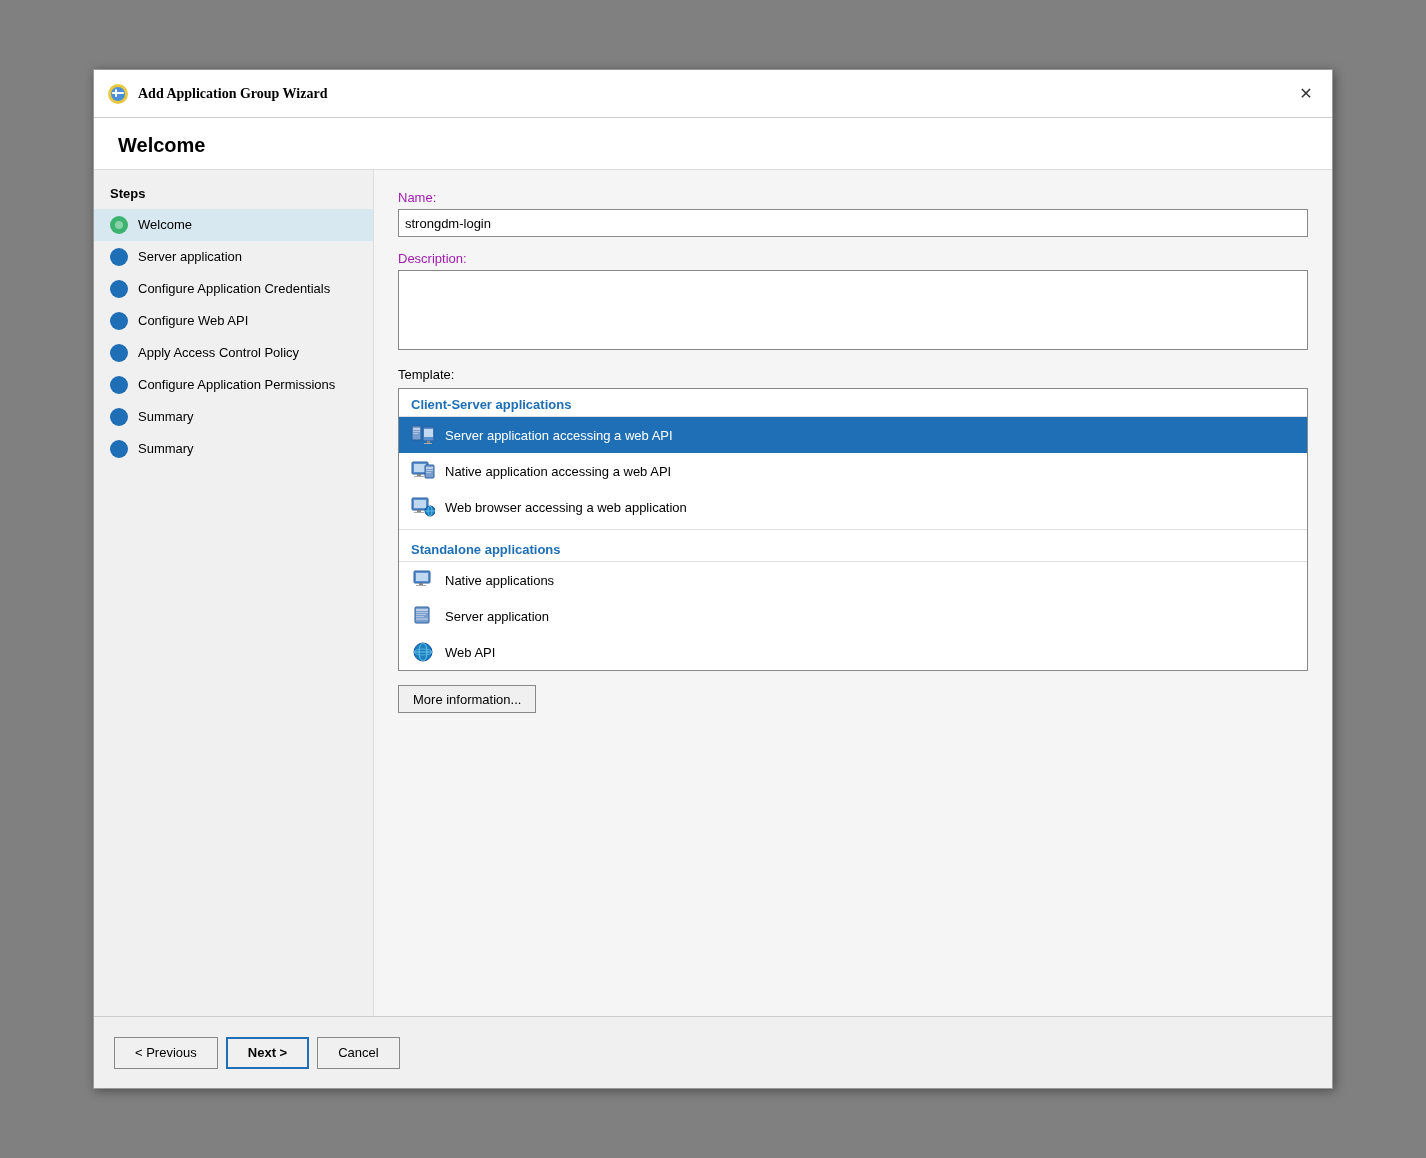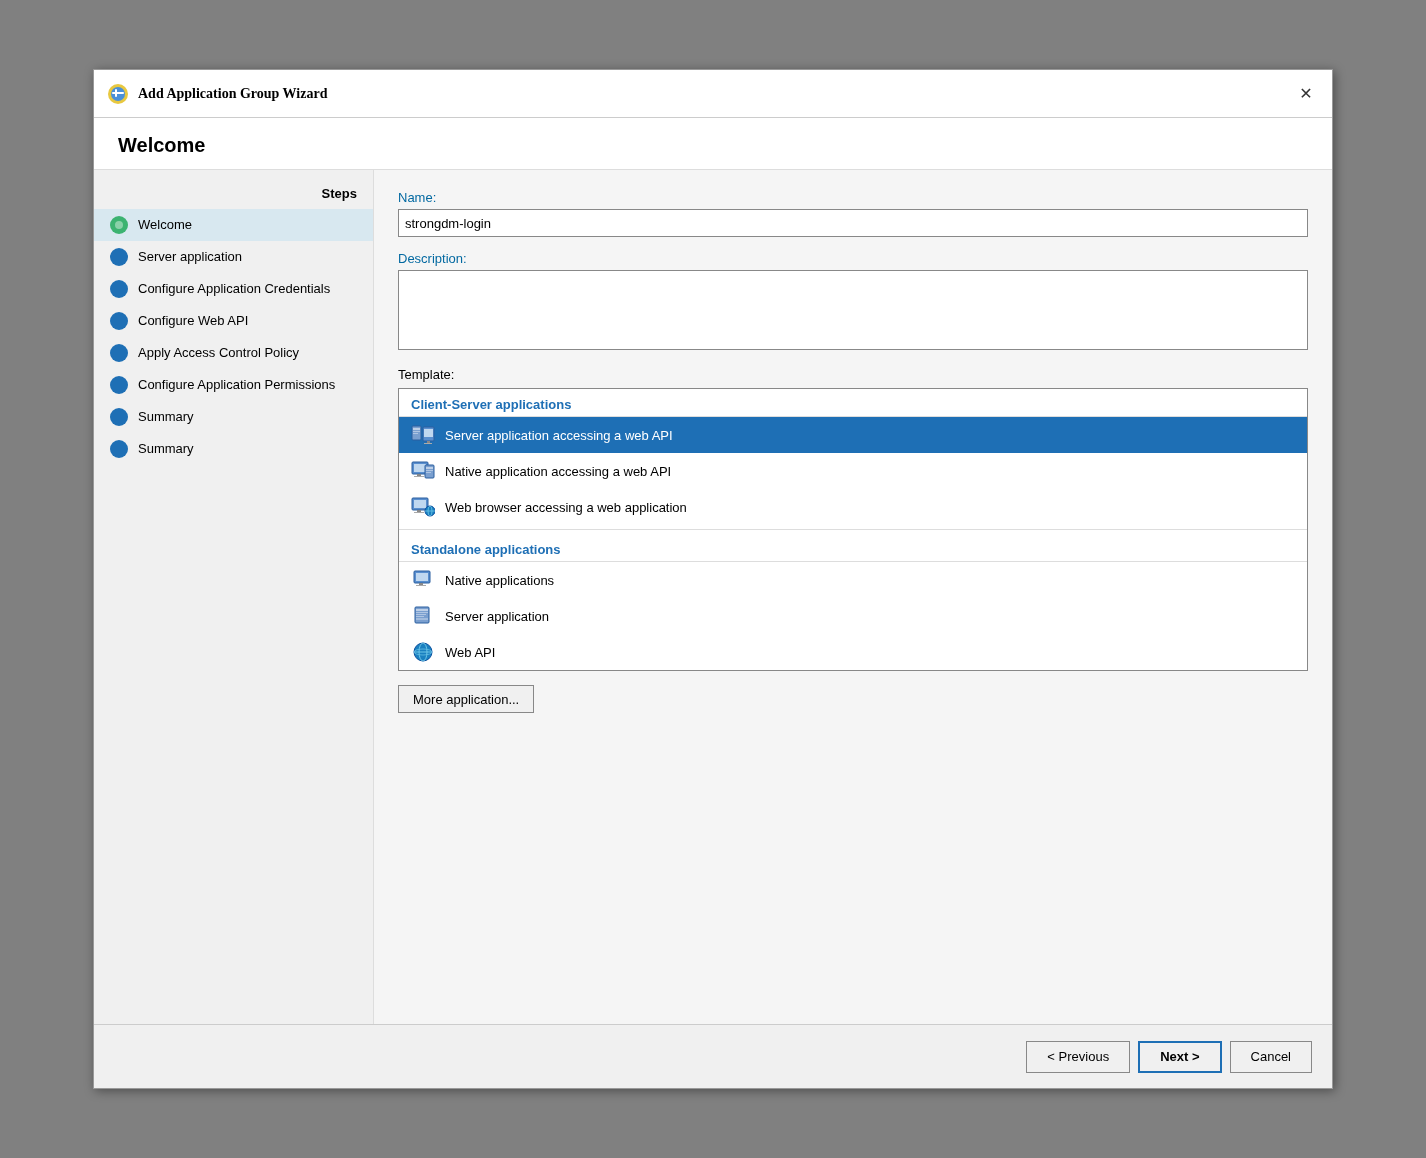--- a/index.html
+++ b/index.html
@@ -69,21 +69,20 @@
       display: flex;
       flex: 1;
       overflow: hidden;
     }
     .sidebar {
       width: 280px;
       background: #f0f0f0;
       border-right: 1px solid #ddd;
       padding: 16px 0;
       flex-shrink: 0;
-      text-align: right;
     }
     .sidebar-steps-title {
       font-weight: 700;
       font-size: 13px;
       padding: 0 16px 8px 16px;
       color: #000;
     }
     .sidebar-item {
       display: flex;
       align-items: center;
@@ -114,21 +113,21 @@
     }
     .main-content {
       flex: 1;
       padding: 20px 24px;
       background: #f5f5f5;
       overflow-y: auto;
     }
     .field-label {
       font-size: 13px;
       margin-bottom: 4px;
-      color: #0369a1;
+      color: #a21caf;
     }
     .text-input {
       width: 100%;
       height: 28px;
       border: 1px solid #888;
       background: #fff;
       padding: 2px 6px;
       font-size: 13px;
       margin-bottom: 14px;
     }
@@ -192,25 +191,25 @@
       border: 1px solid #888;
       font-size: 13px;
       cursor: pointer;
       height: 28px;
     }
     .dialog-footer {
       background: #f0f0f0;
       border-top: 1px solid #ccc;
       padding: 12px 20px;
       display: flex;
-      justify-content: flex-end;
+      justify-content: flex-start;
       align-items: center;
       gap: 8px;
       flex-shrink: 0;
-      height: 64px;
+      height: 72px;
     }
     .footer-btn {
       height: 32px;
       padding: 0 20px;
       font-size: 13px;
       cursor: pointer;
       border: 1px solid #888;
       background: #f0f0f0;
     }
     .footer-btn.primary {
@@ -387,21 +386,21 @@
               <circle cx="12" cy="11" r="9" fill="#1a80c0" stroke="#0a50a0" stroke-width="1"></circle>
               <ellipse cx="12" cy="11" rx="4" ry="9" fill="none" stroke="#6dc6e8" stroke-width="1"></ellipse>
               <line x1="3" y1="11" x2="21" y2="11" stroke="#6dc6e8" stroke-width="1"></line>
               <ellipse cx="12" cy="11" rx="9" ry="3" fill="none" stroke="#6dc6e8" stroke-width="0.7"></ellipse>
             </svg>
           </div>
           <span>Web API</span>
         </div>
       </div>
 
-      <button class="more-info-btn">More application...</button>
+      <button class="more-info-btn">More information...</button>
     </div>
   </div>
 
   <div class="dialog-footer">
     <button class="footer-btn">&lt; Previous</button>
     <button class="footer-btn primary">Next &gt;</button>
     <button class="footer-btn">Cancel</button>
   </div>
 </div>
 

